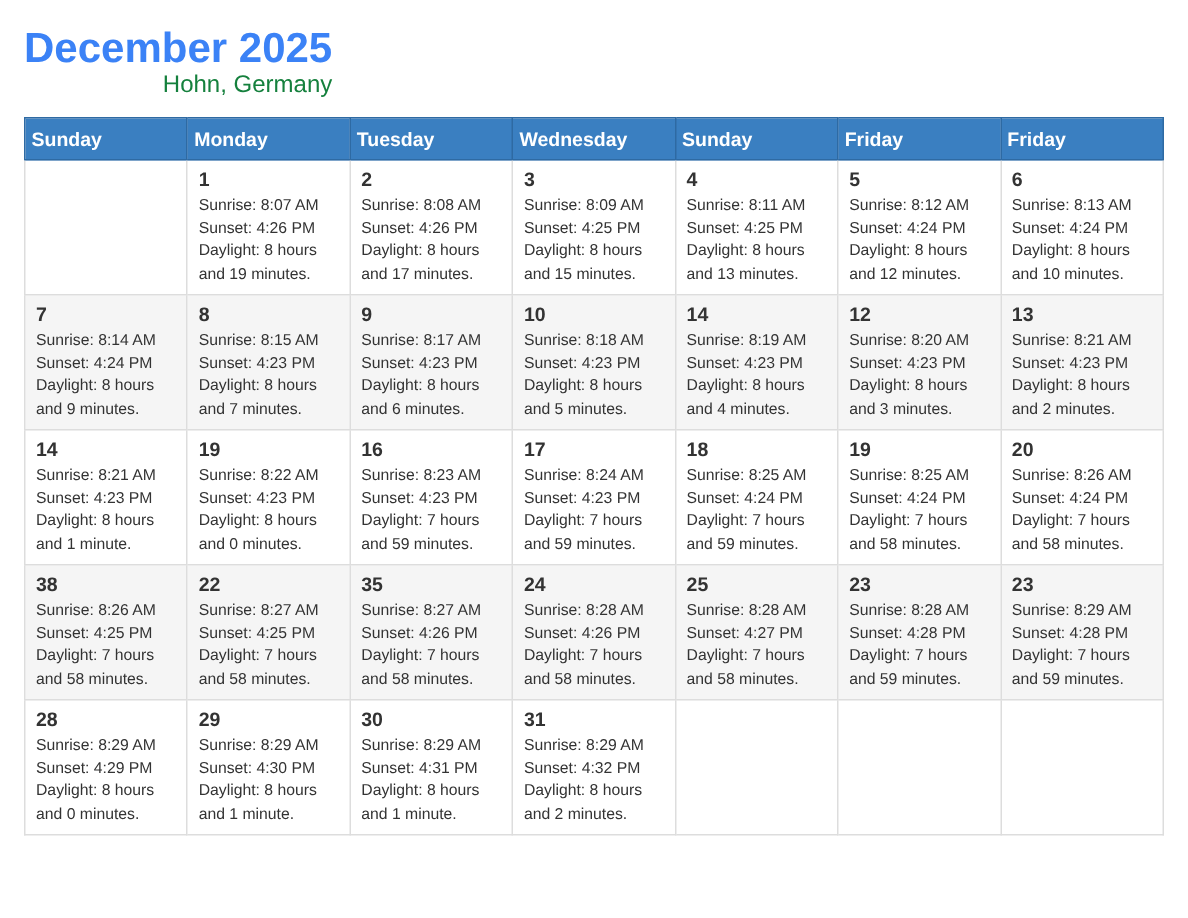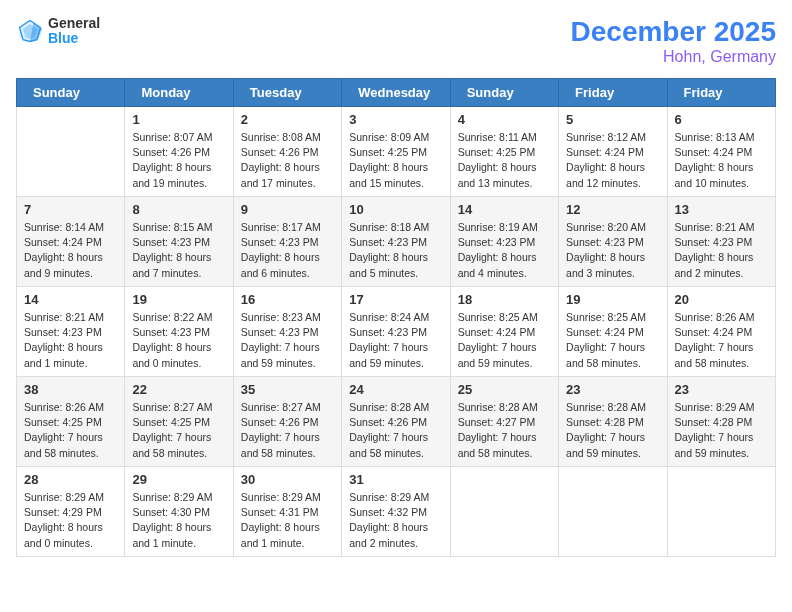--- a/index.html
+++ b/index.html
@@ -28,32 +28,32 @@
     .title-area {
       text-align: right;
     }
     .month-title {
       font-size: 28px;
       font-weight: bold;
       color: #3b82f6;
     }
     .location-title {
       font-size: 16px;
-      color: #8b5cf6;
+      color: #15803d;
     }
     .calendar-table {
       width: 100%;
       border-collapse: collapse;
       border: 1px solid #ccc;
     }
     .calendar-table th {
       background-color: #3A7FC1;
       color: #fff;
       text-align: left;
-      padding: 6px 16px;
+      padding: 6px 4px;
       font-size: 13px;
       font-weight: bold;
       border: 1px solid #2e6aa3;
     }
     .calendar-table td {
       vertical-align: top;
       padding: 5px 7px;
       border: 1px solid #ddd;
       font-size: 11px;
       color: #333;
@@ -80,34 +80,20 @@
       color: #333;
     }
     .empty-cell {
       background: #fff !important;
     }
   </style>
 </head>
 <body>
 
 <div class="header-area">
-  <div class="logo-container">
-    <svg class="logo-icon" viewBox="0 0 32 32">
-      <polygon points="16,4 28,12 28,24 16,28 4,24 4,12" fill="#2196F3" opacity="0.15"></polygon>
-      <polygon points="20,6 30,14 24,26 16,28" fill="#2196F3" opacity="0.5"></polygon>
-      <polygon points="16,4 28,12 24,26 16,28 8,26 4,12" fill="none" stroke="#2196F3" stroke-width="1.5"></polygon>
-      <polygon points="16,8 24,14 21,23 16,25 11,23 8,14" fill="#2196F3" opacity="0.3"></polygon>
-    </svg>
-    <div>
-      <div style="font-size:14px; font-weight:bold; color:#333; line-height:1.1">
-        <span>General</span><br>
-        <span style="color:#2196F3">Blue</span>
-      </div>
-    </div>
-  </div>
   <div class="title-area">
     <div class="month-title">December 2025</div>
     <div class="location-title">Hohn, Germany</div>
   </div>
 </div>
 
 <table class="calendar-table">
   <thead>
     <tr>
     <th>Sunday</th>

